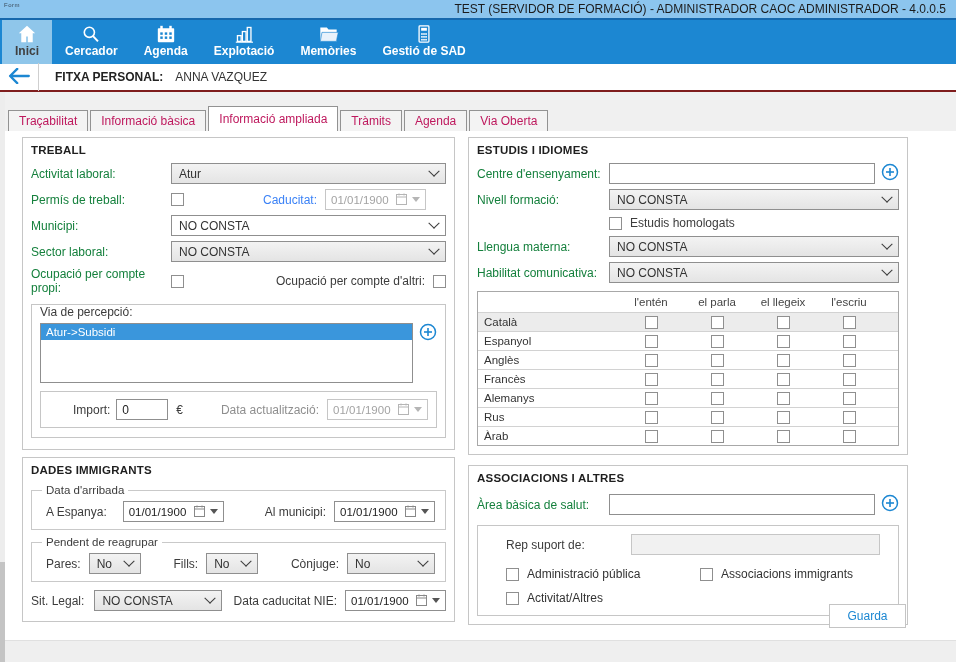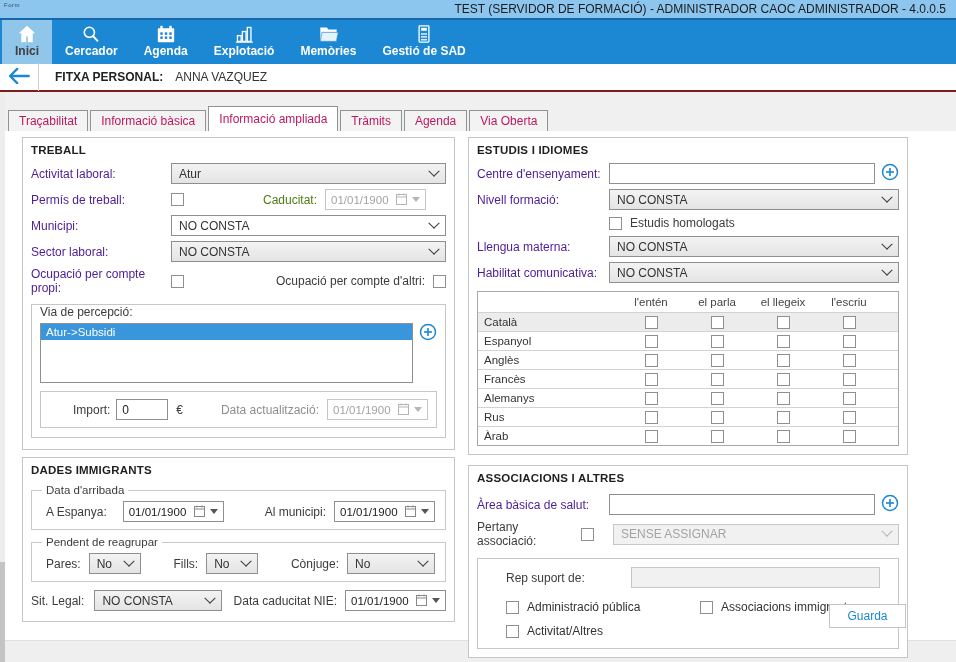--- a/index.html
+++ b/index.html
@@ -31,21 +31,21 @@
   
   .content { background:#fff; height:509px; position:relative; padding-top:6px; }
   .columns { display:flex; padding-left:22px; gap:13px; }
   .col-left { width:433px; }
   .col-right { width:440px; }
 
   .box { border:1px solid #c6c6c6; background:#fff; }
   .box-title { font-weight:bold; font-size:11.5px; color:#1f1f1f; padding:6px 8px 2px; letter-spacing:.2px; }
 
   .frow { display:flex; align-items:center; margin:5px 8px; min-height:21px; }
-  .flabel { width:140px; color:#4c1d95; flex-shrink:0; }
+  .flabel { width:140px; color:#15803d; flex-shrink:0; }
   .flabel-r { width:132px; }
 
   
   .select { flex:1; height:21px; border:1px solid #8f8f8f; background:linear-gradient(#f3f3f3,#e4e4e4); display:flex; align-items:center; justify-content:space-between; padding:0 7px; cursor:pointer; color:#333; }
   .select.white { background:#fff; }
   .select.disabled { background:#f1f1f1; color:#a3a3a3; border-color:#c6c6c6; cursor:default; }
   .chev { width:8px; height:8px; border-right:1.6px solid #3c3c3c; border-bottom:1.6px solid #3c3c3c; transform:rotate(45deg) translate(-2px,-2px); flex-shrink:0; }
   .select.disabled .chev { border-color:#b5b5b5; }
   .select-sm { flex:none; }
 
@@ -228,21 +228,21 @@
           <div class="select">
             <span>Atur</span>
             <span class="chev"></span>
           </div>
         </div>
 
         <div class="frow">
           <span class="flabel">Permís de treball:</span>
           <div class="cb"></div>
           <span class="spacer"></span>
-          <span style="color:#4d7c0f;margin-right:8px;">Caducitat:</span>
+          <span style="color:#3b82f6;margin-right:8px;">Caducitat:</span>
           <div class="datefield disabled">
             <span class="dtxt">01/01/1900</span>
             <span><svg width="11" height="12" viewBox="0 0 11 12">
                   <rect x="0.5" y="1.5" width="10" height="10" fill="#fff" stroke="#b5b5b5"></rect>
                   <line x1="0.5" y1="4" x2="10.5" y2="4" stroke="#b5b5b5"></line>
                   <line x1="3" y1="0.5" x2="3" y2="2.5" stroke="#b5b5b5"></line>
                   <line x1="8" y1="0.5" x2="8" y2="2.5" stroke="#b5b5b5"></line>
                 </svg></span>
             <span class="tri-down"></span>
           </div>
@@ -569,28 +569,20 @@
             <span>
               <svg width="18" height="18" viewBox="0 0 18 18">
                   <circle cx="9" cy="9" r="7.5" fill="#fff" stroke="#1c87d2" stroke-width="1.5"></circle>
                   <line x1="9" y1="5" x2="9" y2="13" stroke="#1c87d2" stroke-width="1.6"></line>
                   <line x1="5" y1="9" x2="13" y2="9" stroke="#1c87d2" stroke-width="1.6"></line>
                 </svg>
             </span>
           </div>
         </div>
 
-        <div class="frow">
-          <span style="color:#3c3c3c;width:104px;">Pertany associació:</span>
-          <div class="cb"></div>
-          <div class="select disabled" style="margin-left:19px;">
-            <span>SENSE ASSIGNAR</span>
-            <span class="chev"></span>
-          </div>
-        </div>
 
         <div class="assoc-inner">
           <div style="display:flex;align-items:center;">
             <span style="margin-left:24px;color:#3c3c3c;">Rep suport de:</span>
             <input class="tinput" style="flex: 1 1 0%; margin-left: 46px; margin-right: 14px;" disabled="" value="">
           </div>
           <div class="opt-grid">
             <div class="opt">
               <div class="cb"></div>
               <span>Administració pública</span>

